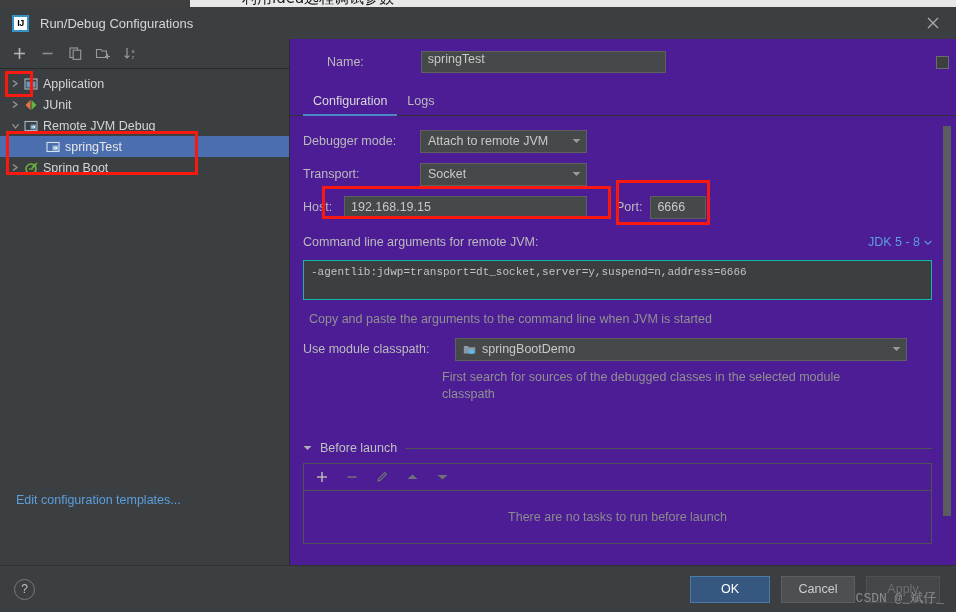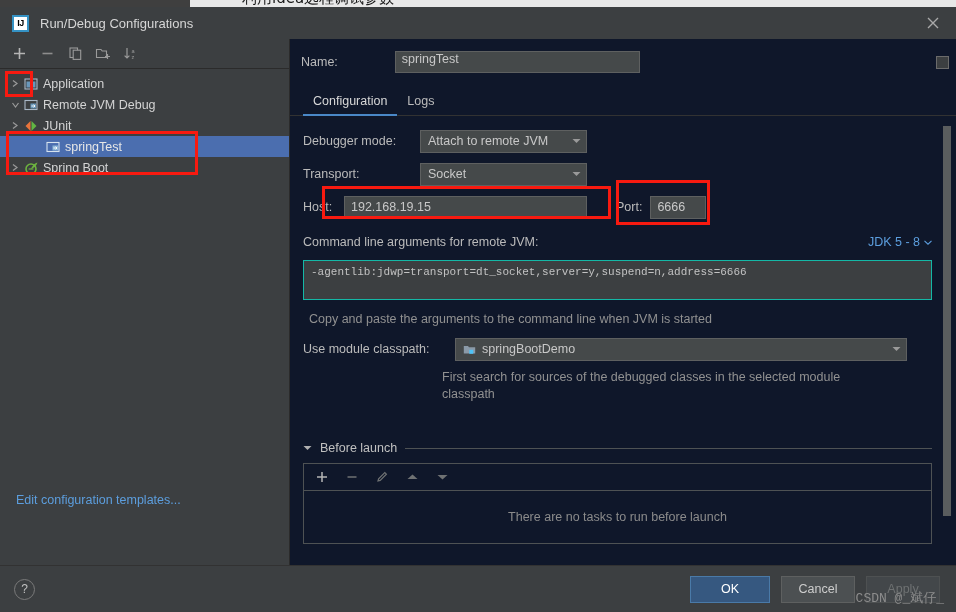--- a/index.html
+++ b/index.html
@@ -33,21 +33,21 @@
     color: #1a1a1a;
     white-space: nowrap;
     font-family: "DejaVu Sans", sans-serif;
   }
 
   
   #dialog {
     position: absolute;
     left: 0; top: 7px;
     width: 956px; height: 605px;
-    background: #0f172a;
+    background: #4c1d95;
     display: flex;
     flex-direction: column;
   }
 
   
   #titlebar {
     height: 32px;
     flex: 0 0 32px;
     display: flex;
     align-items: center;
@@ -168,21 +168,21 @@
   }
 
   #name-row {
     height: 46px;
     flex: 0 0 46px;
     display: flex;
     align-items: center;
     padding-left: 11px;
     position: relative;
   }
-  #name-label { font-size: 12.5px; color: #bbbbbb; }
+  #name-label { font-size: 12.5px; color: #bbbbbb; margin-left: 26px; }
   #name-input {
     margin-left: 57px;
     width: 245px; height: 22px;
     background: #45494a;
     border: 1px solid #5e6060;
     color: #c8c8c8;
     font-size: 12.5px;
     padding: 0 6px;
     font-family: "Liberation Sans", sans-serif;
   }
@@ -506,47 +506,47 @@
             <svg width="14" height="14" viewBox="0 0 14 14">
               <rect x="1" y="2" width="12" height="10" fill="none" stroke="#a9b7c6" stroke-width="1.1"></rect>
               <rect x="2.5" y="4.5" width="9" height="6" fill="#6897bb"></rect>
             </svg>
           </span>
           <span class="tree-label">Application</span>
         </div>
 
         <div class="tree-row">
           <span class="tree-arrow">
+            <svg width="8" height="9" viewBox="0 0 8 9">
+                <path d="M2,1.5 L6,4.5 L2,7.5" stroke="#9a9a9a" stroke-width="1.2" fill="none"></path>
+              </svg>
+          </span>
+          <span class="tree-icon">
+            <svg width="14" height="14" viewBox="0 0 14 14">
+              <path d="M6.5,2 L6.5,12 L1.5,7 Z" fill="#e8743b"></path>
+              <path d="M7.5,2 L7.5,12 L12.5,7 Z" fill="#62b543"></path>
+            </svg>
+          </span>
+          <span class="tree-label">JUnit</span>
+        </div>
+
+        <div class="tree-row">
+          <span class="tree-arrow">
             <svg width="9" height="8" viewBox="0 0 9 8">
                 <path d="M1.5,2 L4.5,6 L7.5,2" stroke="#9a9a9a" stroke-width="1.2" fill="none"></path>
               </svg>
           </span>
           <span class="tree-icon">
             <svg width="14" height="14" viewBox="0 0 14 14">
               <rect x="1" y="2.5" width="12" height="9" fill="none" stroke="#a9b7c6" stroke-width="1.1"></rect>
               <rect x="6.5" y="5.5" width="5.5" height="5" fill="#6897bb"></rect>
               <path d="M7.4,8 L11,8 M9.6,6.6 L11,8 L9.6,9.4" stroke="#ffffff" stroke-width="0.9" fill="none"></path>
             </svg>
           </span>
           <span class="tree-label">Remote JVM Debug</span>
-        </div>
-
-        <div class="tree-row">
-          <span class="tree-arrow">
-            <svg width="8" height="9" viewBox="0 0 8 9">
-                <path d="M2,1.5 L6,4.5 L2,7.5" stroke="#9a9a9a" stroke-width="1.2" fill="none"></path>
-              </svg>
-          </span>
-          <span class="tree-icon">
-            <svg width="14" height="14" viewBox="0 0 14 14">
-              <path d="M6.5,2 L6.5,12 L1.5,7 Z" fill="#e8743b"></path>
-              <path d="M7.5,2 L7.5,12 L12.5,7 Z" fill="#62b543"></path>
-            </svg>
-          </span>
-          <span class="tree-label">JUnit</span>
         </div>
 
         <div class="tree-row child selected">
           <span class="tree-icon">
             <svg width="14" height="14" viewBox="0 0 14 14">
               <rect x="1" y="2.5" width="12" height="9" fill="none" stroke="#d6e3ee" stroke-width="1.1"></rect>
               <rect x="6.5" y="5.5" width="5.5" height="5" fill="#8cb6d8"></rect>
               <path d="M7.4,8 L11,8 M9.6,6.6 L11,8 L9.6,9.4" stroke="#ffffff" stroke-width="0.9" fill="none"></path>
             </svg>
           </span>

